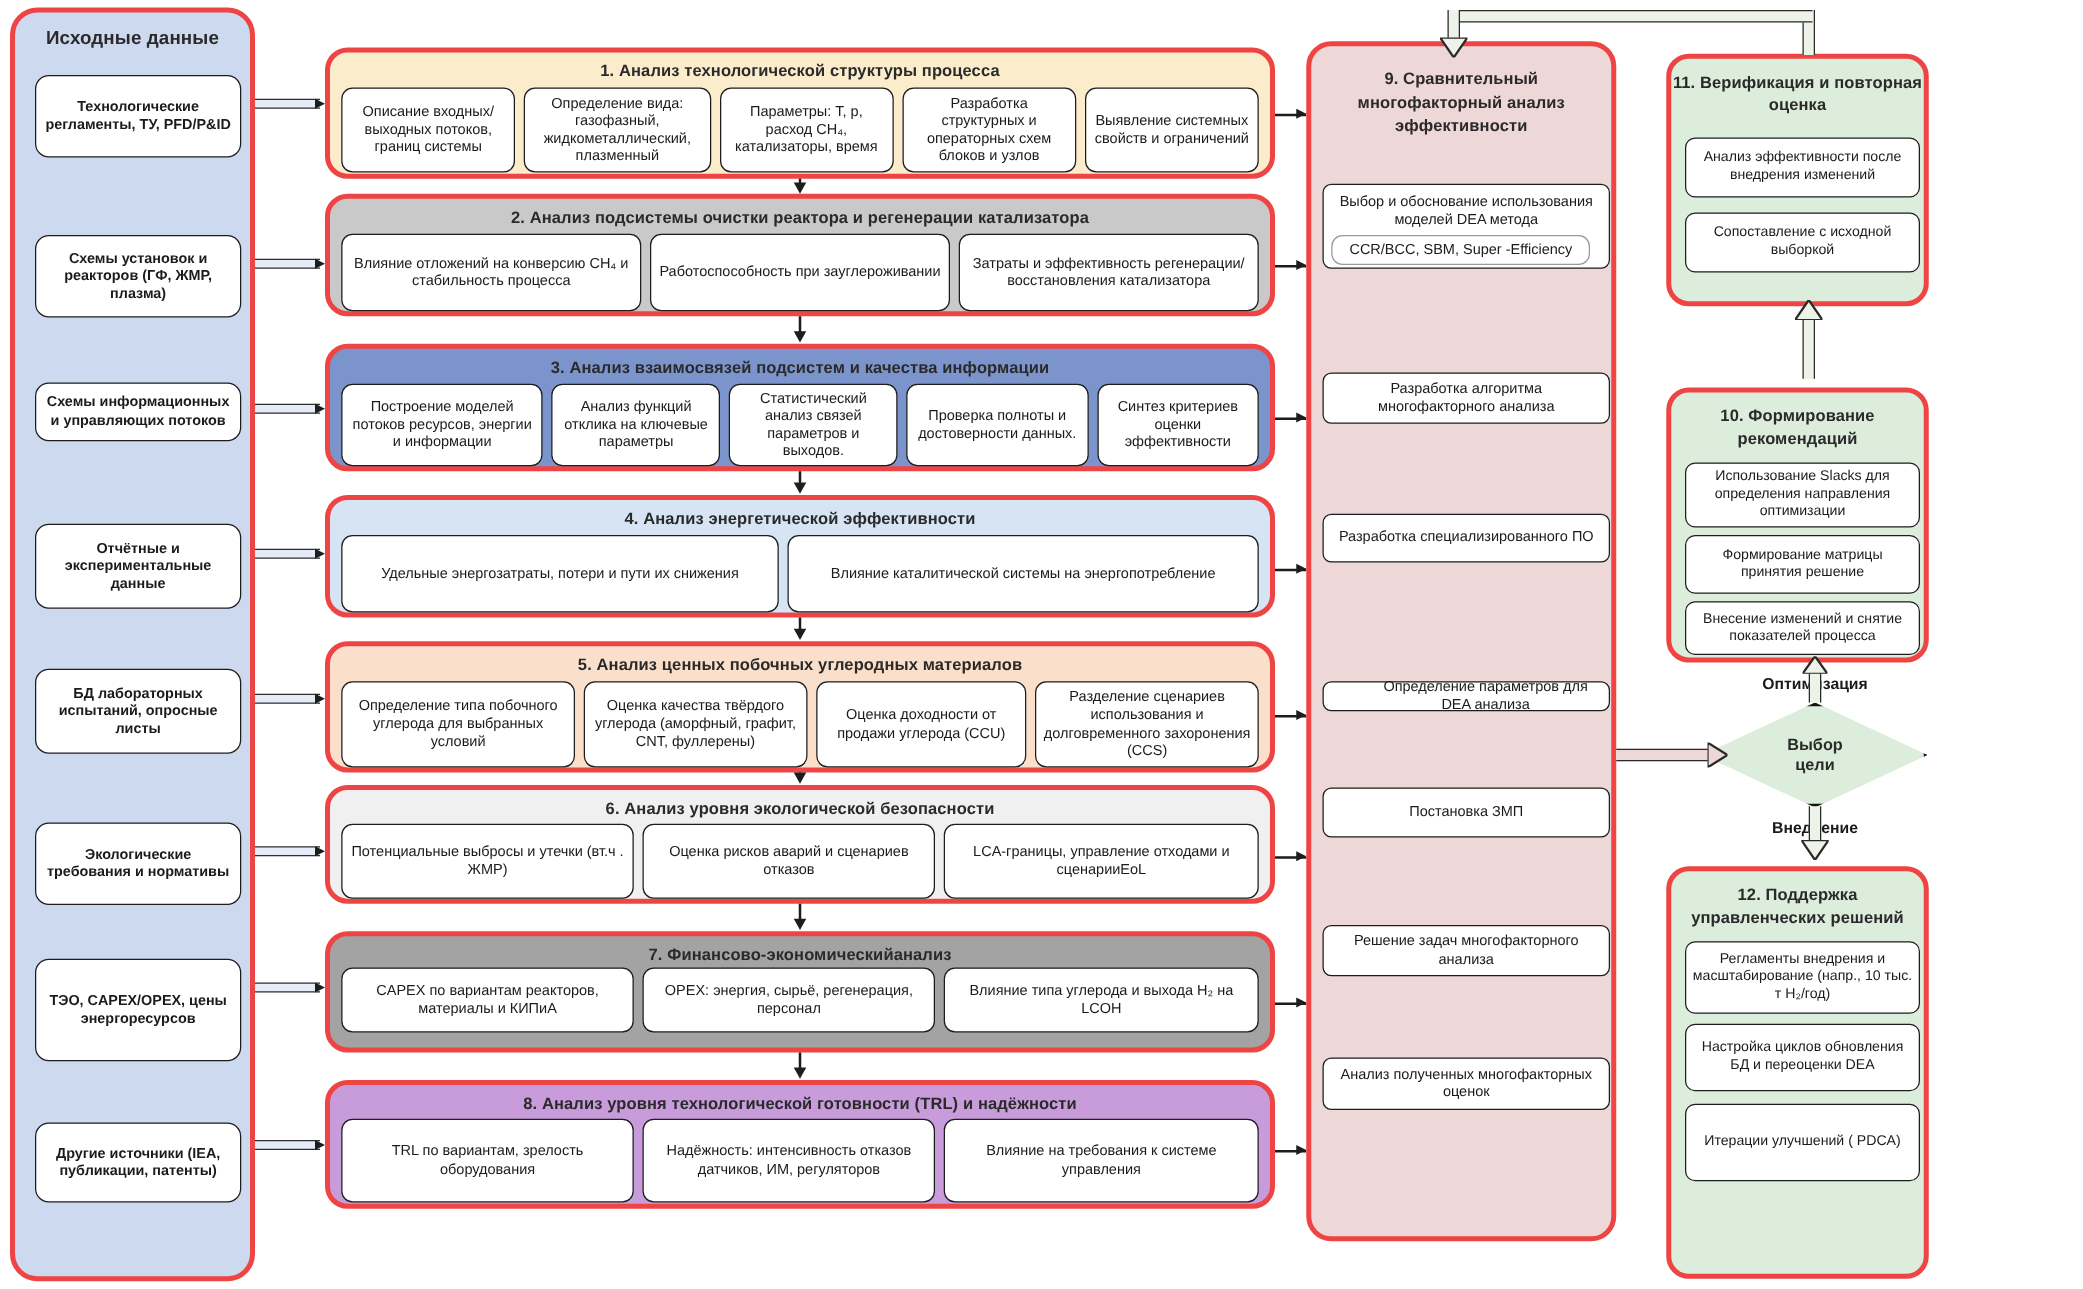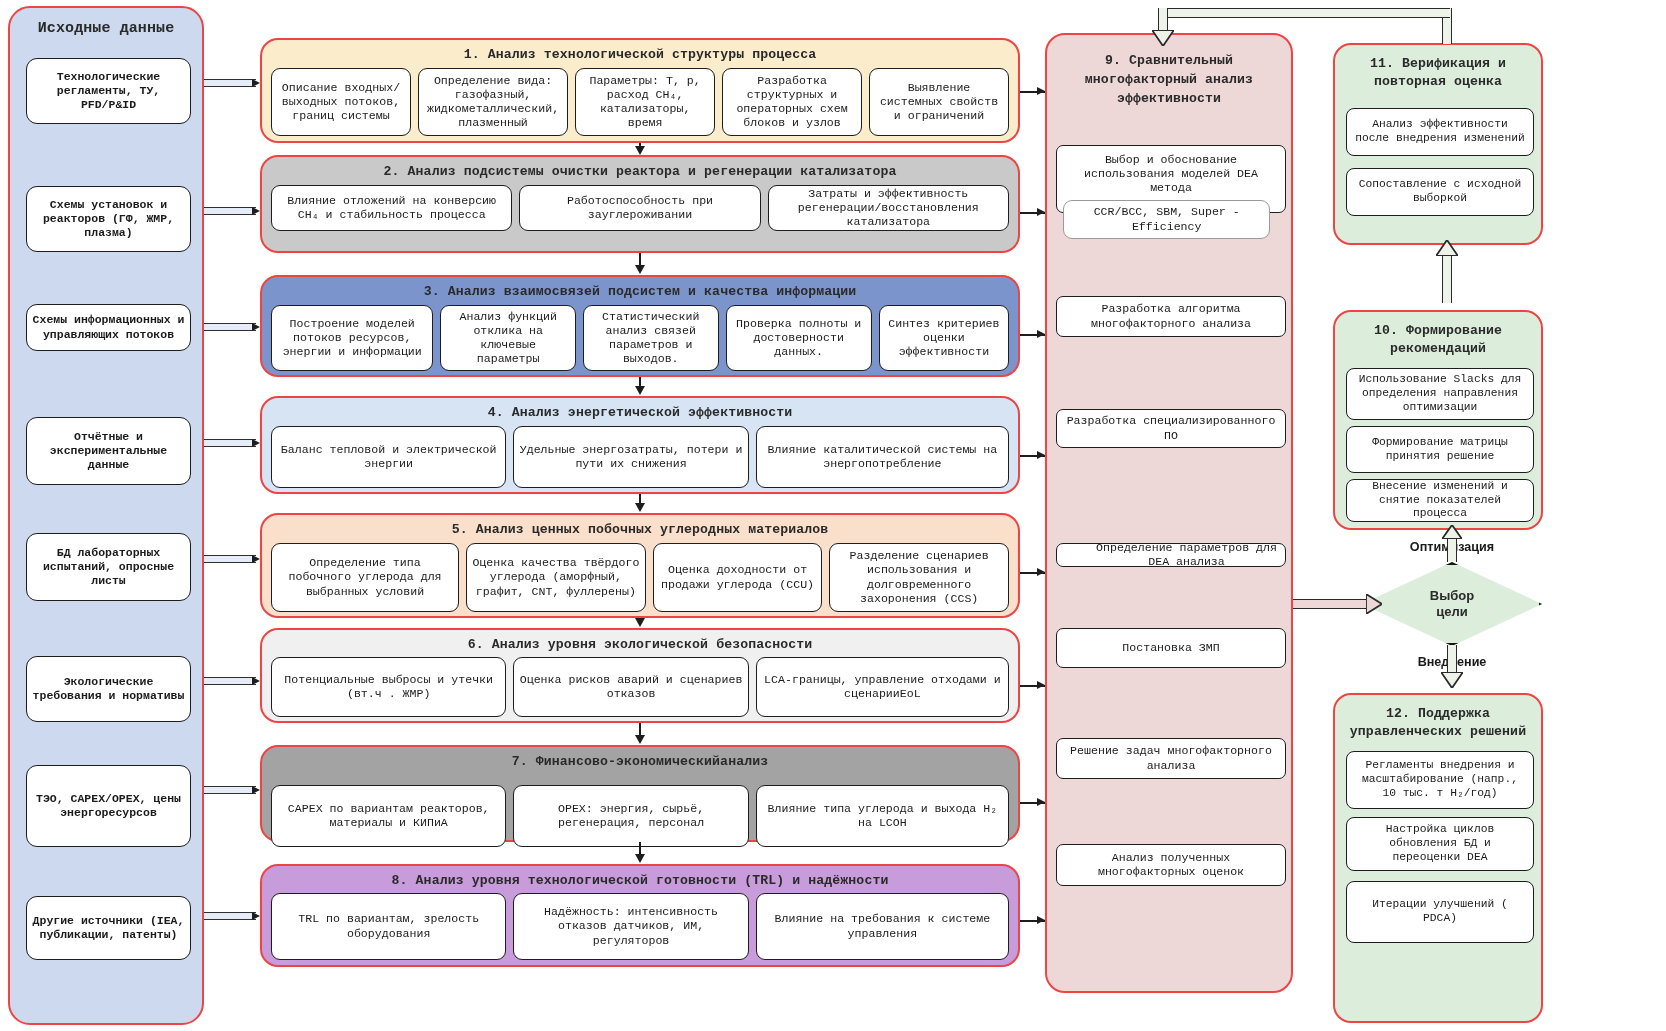--- a/index.html
+++ b/index.html
@@ -7,23 +7,22 @@
     width: 1666px; height: 1031px;
     background: #ffffff;
     font-family: "Liberation Sans", sans-serif;
     overflow: hidden;
   }
   #root { position: relative; width: 1666px; height: 1031px; }
 
   
   .group {
     position: absolute;
-    border: 2px solid #ef4444;
+    border: 4px solid #ef4444;
     border-radius: 18px;
-    font-family: Liberation Mono, monospace;
   }
   .group-title {
     text-align: center;
     font-weight: bold;
     color: #2a2a2a;
     letter-spacing: .1px;
   }
 
   
   .card {
@@ -214,42 +213,41 @@
       <div class="card" style="flex:1">Описание входных/выходных потоков, границ системы</div>
       <div class="card" style="flex:1.08">Определение вида: газофазный, жидкометаллический, плазменный</div>
       <div class="card" style="flex:1">Параметры: T, p, расход CH₄, катализаторы, время</div>
       <div class="card" style="flex:1">Разработка структурных и операторных схем блоков и узлов</div>
       <div class="card" style="flex:1">Выявление системных свойств и ограничений</div>
     </div>
   </div>
 
   <div class="group stage fill-2" id="s2" style="top:155px;height:98px;">
     <div class="group-title">2. Анализ подсистемы очистки реактора и регенерации катализатора</div>
-    <div class="row" style="top:28px;height:46px;">
+    <div class="row" style="top:28px;height:62px;">
       <div class="card" style="flex:1">Влияние отложений на конверсию CH₄ и стабильность процесса</div>
       <div class="card" style="flex:1">Работоспособность при зауглероживании</div>
       <div class="card" style="flex:1">Затраты и эффективность регенерации/восстановления катализатора</div>
     </div>
   </div>
 
   <div class="group stage fill-3" id="s3" style="top:275px;height:102px;">
     <div class="group-title">3. Анализ взаимосвязей подсистем и качества информации</div>
     <div class="row" style="top:28px;height:66px;">
       <div class="card" style="flex:1.12">Построение моделей потоков ресурсов, энергии и информации</div>
       <div class="card" style="flex:0.92">Анализ функций отклика на ключевые параметры</div>
       <div class="card" style="flex:0.92">Статистический анализ связей параметров и выходов.</div>
       <div class="card" style="flex:1">Проверка полноты и достоверности данных.</div>
       <div class="card" style="flex:0.88">Синтез критериев оценки эффективности</div>
     </div>
   </div>
 
   <div class="group stage fill-4" id="s4" style="top:396px;height:98px;">
     <div class="group-title">4. Анализ энергетической эффективности</div>
     <div class="row" style="top:28px;height:62px;">
-      <div class="card" style="flex:1">Баланс тепловой и электрической энергии</div>
       <div class="card" style="flex:1">Удельные энергозатраты, потери и пути их снижения</div>
       <div class="card" style="flex:1.08">Влияние каталитической системы на энергопотребление</div>
     </div>
   </div>
 
   <div class="group stage fill-5" id="s5" style="top:513px;height:105px;">
     <div class="group-title">5. Анализ ценных побочных углеродных материалов</div>
     <div class="row" style="top:28px;height:69px;">
       <div class="card" style="flex:1.05">Определение типа побочного углерода для выбранных условий</div>
       <div class="card" style="flex:1">Оценка качества твёрдого углерода (аморфный, графит, CNT, фуллерены)</div>
@@ -262,21 +260,21 @@
     <div class="group-title">6. Анализ уровня экологической безопасности</div>
     <div class="row" style="top:27px;height:60px;">
       <div class="card" style="flex:1">Потенциальные выбросы и утечки (вт.ч . ЖМР)</div>
       <div class="card" style="flex:1">Оценка рисков аварий и сценариев отказов</div>
       <div class="card" style="flex:1.08">LCA-границы, управление отходами и сценарииEoL</div>
     </div>
   </div>
 
   <div class="group stage fill-7" id="s7" style="top:745px;height:97px;">
     <div class="group-title">7. Финансово-экономическийанализ</div>
-    <div class="row" style="top:38px;height:62px;">
+    <div class="row" style="top:25px;height:52px;">
       <div class="card" style="flex:1">CAPEX по вариантам реакторов, материалы и КИПиА</div>
       <div class="card" style="flex:1">OPEX: энергия, сырьё, регенерация, персонал</div>
       <div class="card" style="flex:1.08">Влияние типа углерода и выхода H₂ на LCOH</div>
     </div>
   </div>
 
   <div class="group stage fill-8" id="s8" style="top:864px;height:103px;">
     <div class="group-title">8. Анализ уровня технологической готовности (TRL) и надёжности</div>
     <div class="row" style="top:27px;height:67px;">
       <div class="card" style="flex:1">TRL по вариантам, зрелость оборудования</div>

